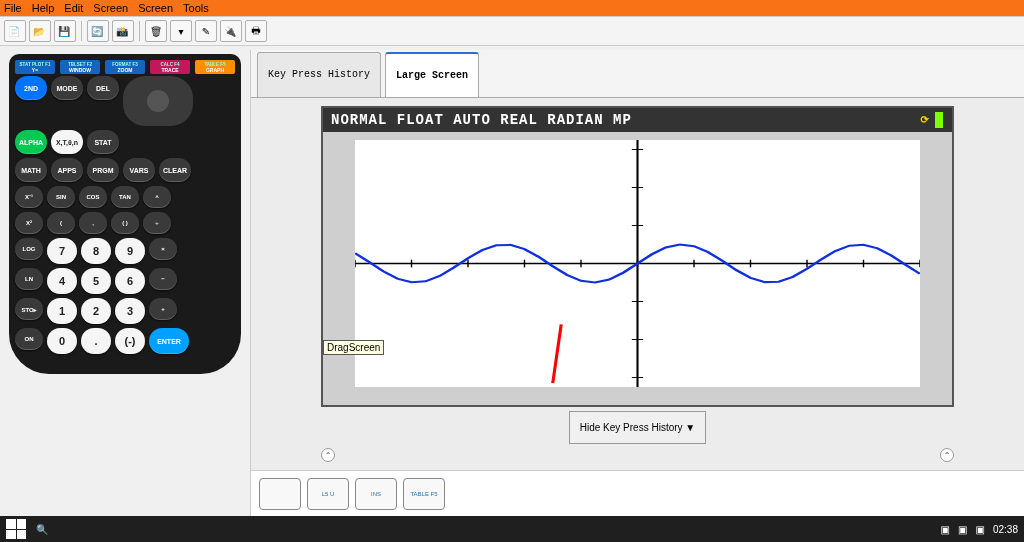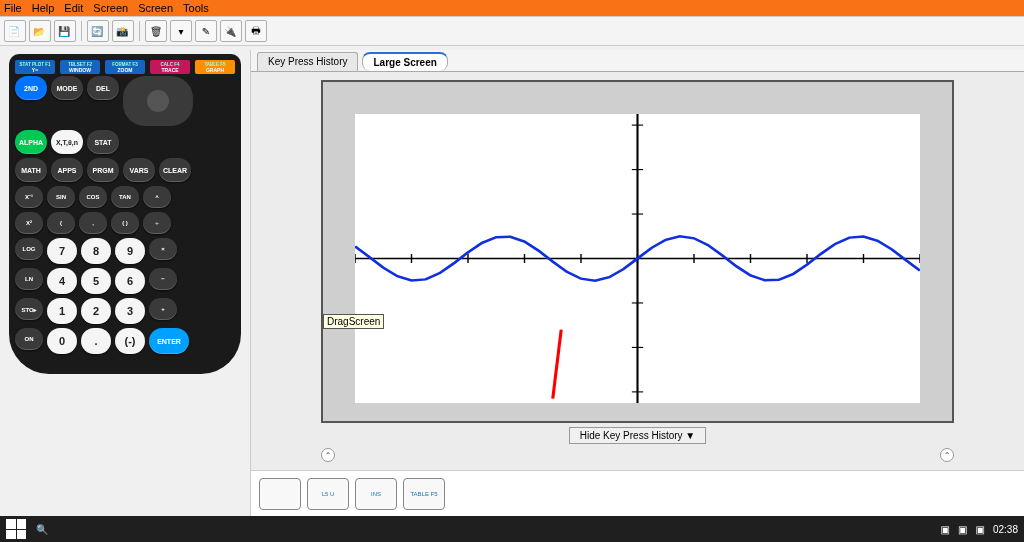--- a/index.html
+++ b/index.html
@@ -99,31 +99,31 @@
     border-left:1px solid #ccc;
   }
   .tabbar {
     display:flex; gap:4px;
     padding: 2px 6px 0 6px;
     background:#f4f4f4;
     border-bottom:1px solid #aaa;
     font-size:10px;
   }
   .tab {
-    padding:3px 10px;
+    padding:16px 10px;
     border:1px solid #aaa;
     border-bottom:none;
     background:#e8e8e8;
     border-radius:3px 3px 0 0;
+    font-family:Liberation Mono, monospace;
   }
   .tab.active {
     background:#fff;
     font-weight:bold;
     border-top:2px solid #2a6edb;
-    border-radius:8px;
   }
   .screen-area {
     flex:1;
     background:#ececec;
     padding:8px 70px 8px 70px;
     display:flex;flex-direction:column;
     overflow:hidden;
   }
   .lcd {
     border:2px solid #555;
@@ -153,21 +153,21 @@
   .tooltip {
     position:absolute;
     left:-32px; top:200px;
     background:#ffffe1;
     border:1px solid #555;
     padding:1px 3px;
     font-size:10px;
   }
   .hide-history {
     margin:4px auto;
-    padding:2px 10px;
+    padding:10px 10px;
     font-size:10px;
     border:1px solid #999;
     background:#f0f0f0;
     width:fit-content;
   }
   .history-strip {
     height:46px;
     border-top:1px solid #ccc;
     background:#fff;
     display:flex;
@@ -320,20 +320,27 @@
   </div>
 
   <div class="right-panel">
     <div class="tabbar">
       <div class="tab">Key Press History</div>
       <div class="tab active">Large Screen</div>
     </div>
 
     <div class="screen-area">
       <div class="lcd">
+        <div class="lcd-header">
+          <span>NORMAL FLOAT AUTO REAL RADIAN MP</span>
+          <span style="display:flex;gap:4px;align-items:center;">
+            <span style="color:#ffd400;font-size:10px;">⟳</span>
+            <span class="battery"></span>
+          </span>
+        </div>
         <div class="graph">
           <svg id="chart-svg" width="100%" height="100%" viewBox="0 0 400 260" preserveAspectRatio="none">
               <line x1="0" y1="130" x2="400" y2="130" stroke="#000" stroke-width="1.5"></line>
               <line x1="200" y1="0" x2="200" y2="260" stroke="#000" stroke-width="1.5"></line>
               <line x1="0" y1="126" x2="0" y2="134" stroke="#000"></line>
               <line x1="40" y1="126" x2="40" y2="134" stroke="#000"></line>
               <line x1="80" y1="126" x2="80" y2="134" stroke="#000"></line>
               <line x1="120" y1="126" x2="120" y2="134" stroke="#000"></line>
               <line x1="160" y1="126" x2="160" y2="134" stroke="#000"></line>
               <line x1="200" y1="126" x2="200" y2="134" stroke="#000"></line>

